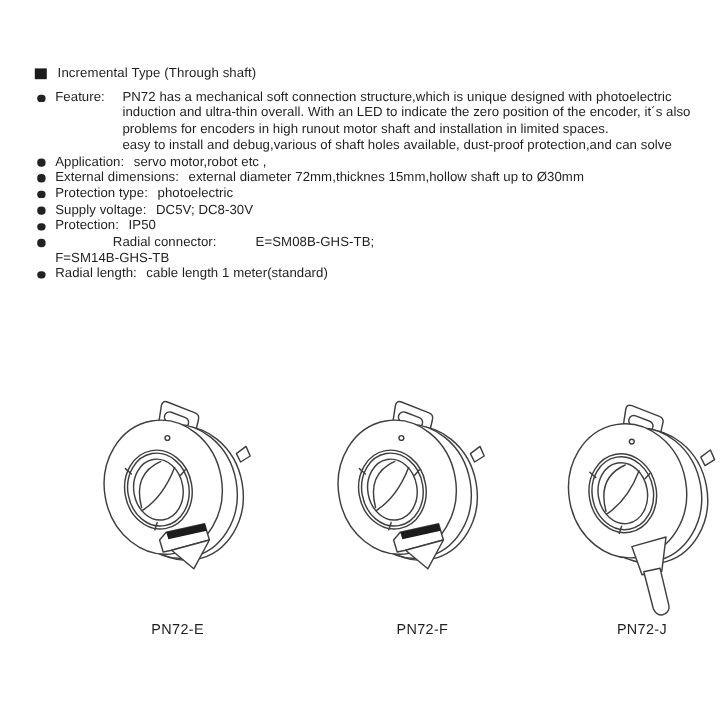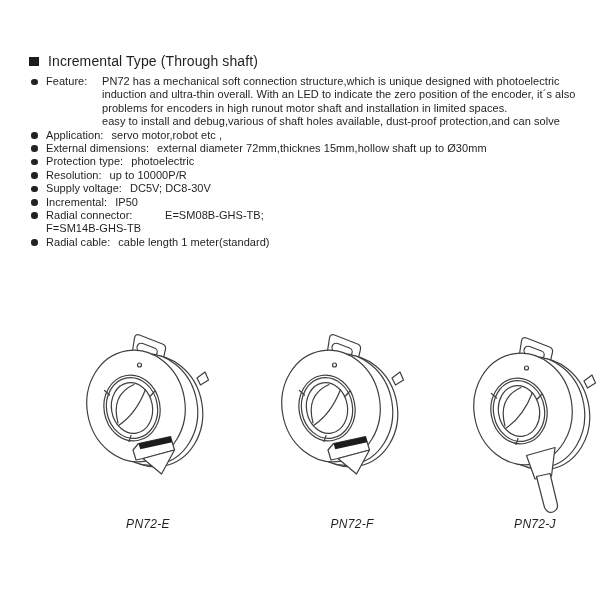--- a/index.html
+++ b/index.html
@@ -7,52 +7,52 @@
     width:600px;height:600px;position:relative;overflow:hidden;
     font-family:"Liberation Sans","DejaVu Sans",sans-serif;
     color:#1f1f1f;
     -webkit-font-smoothing:antialiased;
   }
   .sheet{position:absolute;inset:0;background:#fff;}
 
   
   .title-row{
     position:absolute;left:0;top:53px;width:600px;height:17px;
-    line-height:17px;font-size:14px;padding-left:48px;box-sizing:border-box;
+    line-height:17px;font-size:11px;padding-left:48px;box-sizing:border-box;
     letter-spacing:.1px;
   }
   .sq-bullet{
     position:absolute;left:29px;top:3.6px;width:9.5px;height:9.5px;
     background:#1c1c1c;display:inline-block;
   }
 
   
   .specs{position:absolute;left:0;top:75px;width:528px;font-size:11px;}
   .line{
     position:relative;height:13.4px;line-height:13.4px;
     padding-left:46px;box-sizing:border-box;white-space:nowrap;
     letter-spacing:.05px;
   }
   .b{
     position:absolute;left:31px;top:3.5px;width:6.6px;height:6.6px;
     border-radius:50%;background:#222;
   }
   .lbl{padding-right:8px;}
   .lbl-feature{display:inline-block;width:56px;padding-right:0;}
-  .lbl-radial{display:inline-block;width:119px;padding-right:0;}
+  .lbl-radial{display:inline-block;width:119px;padding-right:0;margin-left:48px;}
   .cont-f{padding-left:102px;}
   .cont-r{}
 
   
   .drawings{position:absolute;left:0;top:0;width:600px;height:600px;}
 
   
   .model-label{
     position:absolute;top:517px;width:60px;height:14px;
-    text-align:center;font-size:12px;line-height:14px;letter-spacing:.3px;font-style:italic;
+    text-align:center;font-size:12px;line-height:14px;letter-spacing:.3px;
   }
   .ml-e{left:118px;} .ml-f{left:322px;} .ml-j{left:505px;}
 </style>
 </head>
 <body>
 
 <div class="sheet">
 
   <div class="title-row">
     <span class="sq-bullet"></span>
@@ -77,44 +77,40 @@
     <div class="line">
       <span class="b"></span>
       <span class="lbl">External dimensions:</span><span>external diameter 72mm,thicknes 15mm,hollow shaft up to Ø30mm</span>
     </div>
 
     <div class="line">
       <span class="b"></span>
       <span class="lbl">Protection type:</span><span>photoelectric</span>
     </div>
 
-    <div class="line">
-      <span class="b"></span>
-      <span class="lbl">Resolution:</span><span>up to 10000P/R</span>
-    </div>
 
     <div class="line">
       <span class="b"></span>
       <span class="lbl">Supply voltage:</span><span>DC5V; DC8-30V</span>
     </div>
 
     <div class="line">
       <span class="b"></span>
-      <span class="lbl">Incremental:</span><span>IP50</span>
+      <span class="lbl">Protection:</span><span>IP50</span>
     </div>
 
     <div class="line">
       <span class="b"></span>
       <span class="lbl lbl-radial">Radial connector:</span><span>E=SM08B-GHS-TB;</span>
     </div>
     <div class="line cont-r">F=SM14B-GHS-TB</div>
 
     <div class="line">
       <span class="b"></span>
-      <span class="lbl">Radial cable:</span><span>cable length 1 meter(standard)</span>
+      <span class="lbl">Radial length:</span><span>cable length 1 meter(standard)</span>
     </div>
 
   </div>
 
   <svg class="drawings" viewBox="0 0 600 600" xmlns="http://www.w3.org/2000/svg">
     <g stroke-width="1.2" stroke-linejoin="round" stroke-linecap="round" fill="none" stroke="#3f3f3f">
       <defs>
         <g id="enc-base">
 
           <path d="M 62 52 L 66.5 23 Q 67.3 18.6 71.5 20 L 94.5 29 Q 98.4 30.6 97.4 34.6 L 91.5 60 Z" fill="#fff"></path>

